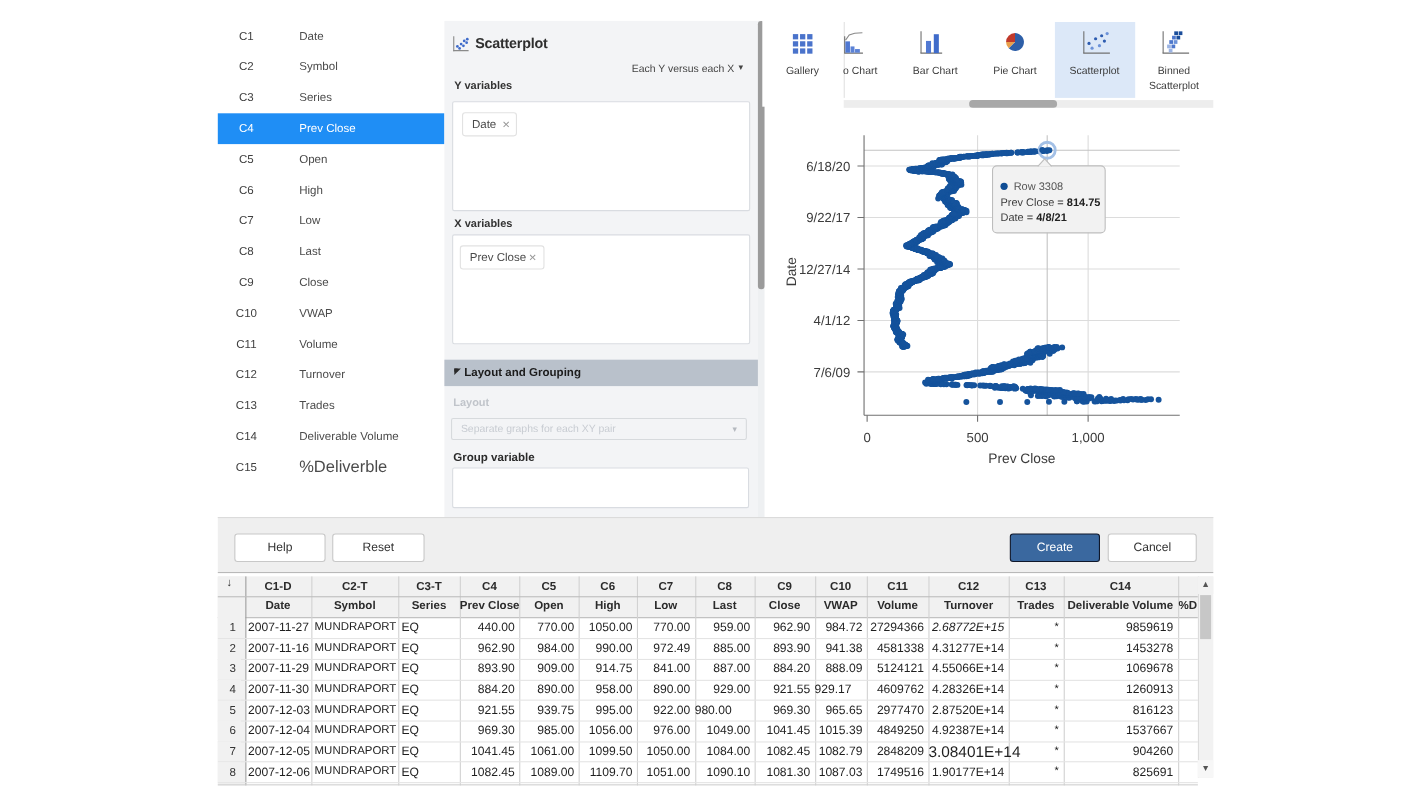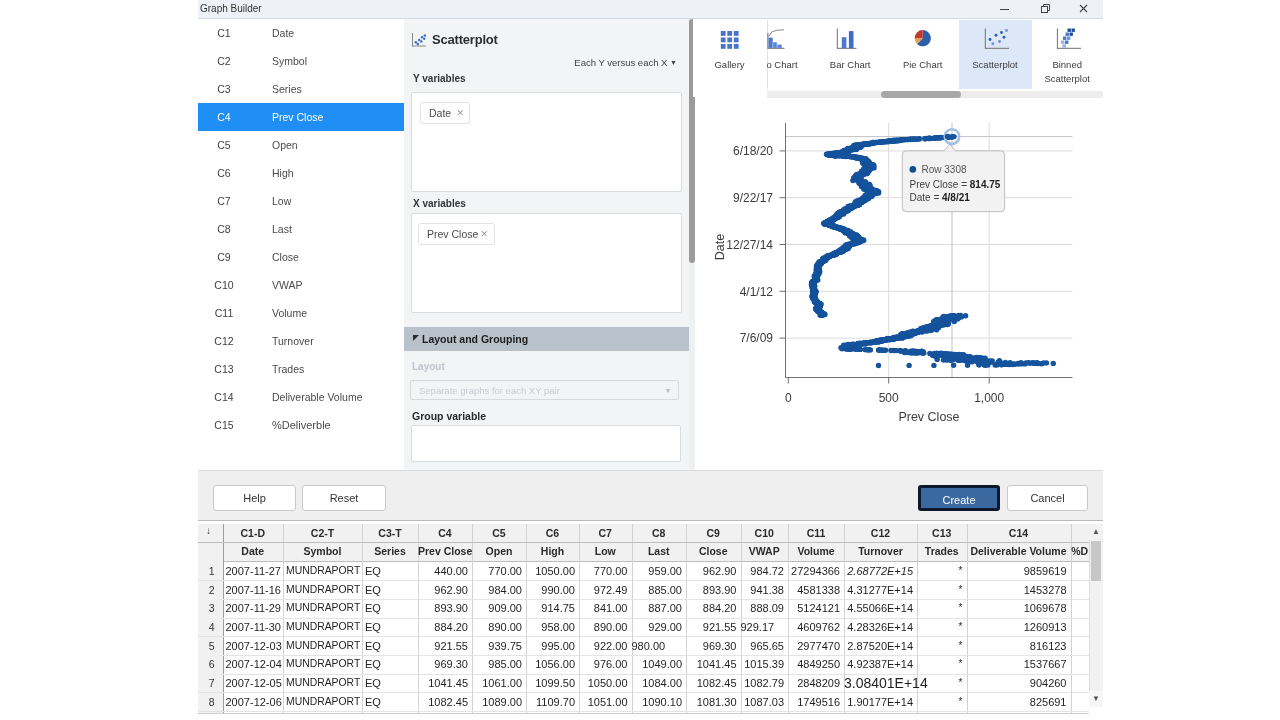--- a/index.html
+++ b/index.html
@@ -1,28 +1,19 @@
 <!DOCTYPE html>
 <html><head><meta charset="utf-8"><title>Graph Builder</title>
 <style>
 *{margin:0;padding:0;box-sizing:border-box;}
 body{width:1280px;height:720px;background:#fff;font-family:"Liberation Sans",sans-serif;position:relative;overflow:hidden;}
 </style></head>
 <body>
 <div style="position:absolute;left:198px;top:0;width:905px;height:721px;">
 
-  <div style="position:absolute;left:0;top:0;width:905px;height:19px;background:#eef1f8;border-bottom:1px solid #d5dae3;">
-    <span style="position:absolute;left:2px;top:0;line-height:18px;font-size:10px;color:#333;">Graph Builder</span>
-    <svg width="100" height="19" viewBox="0 0 100 19" style="position:absolute;left:798px;top:0;">
-      <line x1="4" y1="9.5" x2="13" y2="9.5" stroke="#444" stroke-width="1"></line>
-      <rect x="45.5" y="6.5" width="6" height="6" fill="none" stroke="#444" stroke-width="1"></rect>
-      <polyline points="47.5,6.5 47.5,4.5 53.5,4.5 53.5,10.5 51.5,10.5" fill="none" stroke="#444" stroke-width="1"></polyline>
-      <path d="M84 5 L91 12 M91 5 L84 12" stroke="#444" stroke-width="1.1"></path>
-    </svg>
-  </div>
 
   <div style="position:absolute;left:0;top:19px;width:206px;height:451px;background:#fff;">
       <div style="position:absolute;left:0;top:0px;width:206px;height:28px;color:#4b4b4b;">
         <span style="position:absolute;left:16px;width:20px;text-align:center;line-height:28px;font-size:10.5px;color:#3f3f3f;">C1</span>
         <span style="position:absolute;left:74px;line-height:28px;font-size:10.5px;">Date</span>
       </div>
       <div style="position:absolute;left:0;top:28px;width:206px;height:28px;color:#4b4b4b;">
         <span style="position:absolute;left:16px;width:20px;text-align:center;line-height:28px;font-size:10.5px;color:#3f3f3f;">C2</span>
         <span style="position:absolute;left:74px;line-height:28px;font-size:10.5px;">Symbol</span>
       </div>
@@ -69,21 +60,21 @@
       <div style="position:absolute;left:0;top:336px;width:206px;height:28px;color:#4b4b4b;">
         <span style="position:absolute;left:16px;width:20px;text-align:center;line-height:28px;font-size:10.5px;color:#3f3f3f;">C13</span>
         <span style="position:absolute;left:74px;line-height:28px;font-size:10.5px;">Trades</span>
       </div>
       <div style="position:absolute;left:0;top:364px;width:206px;height:28px;color:#4b4b4b;">
         <span style="position:absolute;left:16px;width:20px;text-align:center;line-height:28px;font-size:10.5px;color:#3f3f3f;">C14</span>
         <span style="position:absolute;left:74px;line-height:28px;font-size:10.5px;">Deliverable Volume</span>
       </div>
       <div style="position:absolute;left:0;top:392px;width:206px;height:28px;color:#4b4b4b;">
         <span style="position:absolute;left:16px;width:20px;text-align:center;line-height:28px;font-size:10.5px;color:#3f3f3f;">C15</span>
-        <span style="position:absolute;left:74px;line-height:28px;font-size:11px;">%Deliverble</span>
+        <span style="position:absolute;left:74px;line-height:28px;font-size:15px;">%Deliverble</span>
       </div>
     </div>
 
   <div style="position:absolute;left:206px;top:19px;width:289px;height:452px;background:#f3f4f6;">
     <svg width="16" height="16" viewBox="0 0 16 16" style="position:absolute;left:7px;top:13px;">
       <line x1="1.5" y1="1" x2="1.5" y2="14.5" stroke="#8a8a8a" stroke-width="1"></line>
       <line x1="1" y1="14" x2="15" y2="14" stroke="#8a8a8a" stroke-width="1"></line>
       <g fill="#3f6bca">
           <circle cx="4.8" cy="10.2" r="1.25"></circle>
           <circle cx="6.8" cy="12" r="1.25"></circle>
@@ -182,21 +173,21 @@
         <rect x="374" y="17.5" width="3.4" height="3.4" fill="#6c92d8"></rect>
         <rect x="368" y="21.5" width="3.4" height="3.4" fill="#9cb4e4"></rect>
         <rect x="372" y="21.5" width="3.4" height="3.4" fill="#4d77cc"></rect>
         <rect x="369.5" y="25.3" width="3.4" height="3.4" fill="#9cb4e4"></rect>
       </svg>
     </div>
 
   <div style="position:absolute;left:0;top:470px;width:905px;height:50px;background:#efefef;border-top:1px solid #dbdbdb;">
     <div style="position:absolute;left:15px;top:14px;width:83px;height:26px;background:#fff;border:1px solid #c8c8c8;border-radius:3px;text-align:center;line-height:24px;font-size:11px;color:#333;">Help</div>
     <div style="position:absolute;left:104px;top:14px;width:84px;height:26px;background:#fff;border:1px solid #c8c8c8;border-radius:3px;text-align:center;line-height:24px;font-size:11px;color:#333;">Reset</div>
-    <div style="position:absolute;left:720px;top:14px;width:82px;height:26px;background:#3a689f;border:3px solid #0f172a;border-radius:3px;text-align:center;line-height:24px;font-size:11px;color:#fff;">Create</div>
+    <div style="position:absolute;left:720px;top:14px;width:82px;height:26px;background:#3a689f;border:1px solid #0f172a;border-radius:3px;text-align:center;line-height:24px;font-size:11px;color:#fff;">Create</div>
     <div style="position:absolute;left:809px;top:14px;width:81px;height:26px;background:#fff;border:1px solid #c8c8c8;border-radius:3px;text-align:center;line-height:24px;font-size:11px;color:#333;">Cancel</div>
   </div>
   <div style="position:absolute;left:0;top:520px;width:905px;height:1px;background:#b9b9b9;"></div>
 
   <div style="position:absolute;left:0;top:523.5px;width:905px;height:196.5px;background:#fff;">
       <div style="position:absolute;left:0;top:0;width:891px;height:38px;background:#f1f1f1;border-bottom:1px solid #bdbdbd;"></div>
       <div style="position:absolute;left:0;top:0;width:24.5px;height:190px;background:#f1f1f1;"></div>
       <div style="position:absolute;left:24.5px;top:0;width:1px;height:190px;background:#9e9e9e;"></div>
       <div style="position:absolute;left:85.0px;top:0;width:1px;height:190px;background:#d2d2d2;"></div>
       <div style="position:absolute;left:164.0px;top:0;width:1px;height:190px;background:#d2d2d2;"></div>

